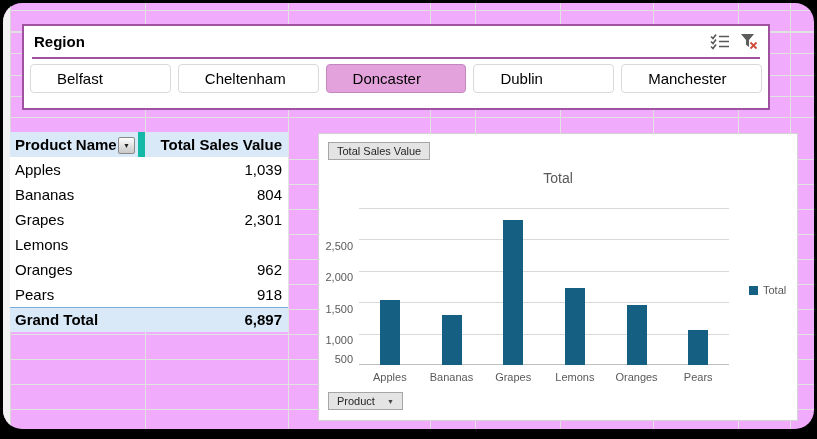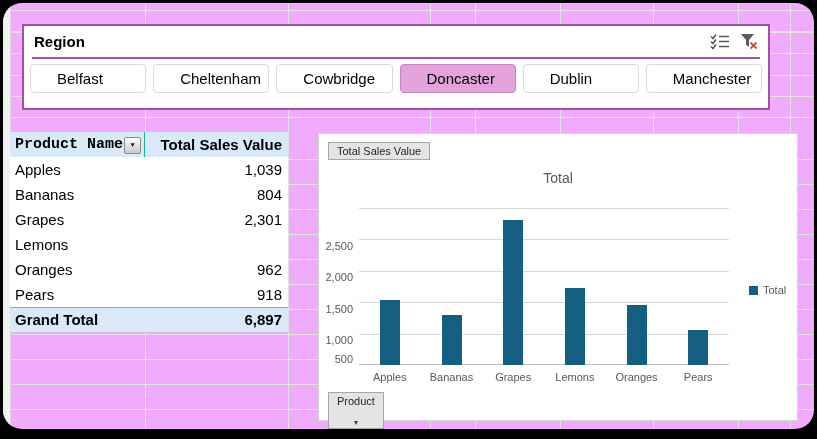--- a/index.html
+++ b/index.html
@@ -23,29 +23,29 @@
   .slicer-buttons{position:absolute;left:6px;right:6px;top:38px;height:29px;display:flex;gap:7px;}
   .slicer-btn{flex:1;border:1px solid #D9D9D9;border-radius:4px;background:#fff;font-size:15px;line-height:27px;padding-left:26px;box-sizing:border-box;color:#000;cursor:pointer;white-space:nowrap;overflow:hidden;}
   .slicer-btn.selected{background:#E3A2DC;border-color:#C387BD;}
 
   
   .pivot{position:absolute;left:7px;top:129px;width:278px;z-index:5;font-size:15px;color:#000;}
   .prow{display:flex;height:25px;line-height:25px;background:#fff;}
   .pcell-name{width:135px;padding-left:5px;box-sizing:border-box;position:relative;overflow:hidden;}
   .pcell-val{width:143px;padding-right:6px;box-sizing:border-box;text-align:right;}
   .phead{background:#D9E9F8;font-weight:bold;}
-  .phead .pcell-name{border-right:1px solid #14b8a6;font-family:Liberation Mono, monospace;}
+  .phead .pcell-name{border-right:7px solid #14b8a6;}
   .dropdown-btn{position:absolute;right:3px;top:5px;width:15px;height:15px;border:1px solid #8A8A8A;border-radius:2px;background:linear-gradient(#FDFDFD,#C9C9C9);font-size:7px;color:#222;display:flex;align-items:center;justify-content:center;cursor:pointer;line-height:1;}
   .grand{background:#D9E9F8;font-weight:bold;border-top:1px solid #79ADDC;height:24px;line-height:24px;}
 
   
   .chart{position:absolute;left:315px;top:130px;width:480px;height:288px;background:#fff;border:1px solid #D4D4D4;box-sizing:border-box;z-index:5;}
   .field-btn{position:absolute;font-size:11px;color:#262626;background:#E4E4E4;border:1px solid #A6A6A6;padding:2px 8px;cursor:pointer;white-space:nowrap;}
   .field-btn.value{left:9px;top:8px;}
-  .field-btn.axis{left:9px;top:258px;display:flex;align-items:center;gap:12px;flex-direction:column;}
+  .field-btn.axis{left:9px;top:258px;display:flex;align-items:center;gap:12px;}
   .arrow-glyph{font-size:7px;color:#444;}
   .chart-title{position:absolute;left:0;right:0;top:36px;text-align:center;font-size:14px;color:#595959;}
   .plot{position:absolute;left:40px;top:74px;width:370px;height:157px;}
   .gridline{position:absolute;left:0;right:0;height:1px;background:#D9D9D9;}
   .gridline.axis0{background:#BFBFBF;}
   .ylabel{position:absolute;width:33px;left:1px;text-align:right;font-size:11px;color:#595959;margin-top:38px;}
   .bars{position:absolute;left:40px;top:74px;width:370px;height:157px;display:flex;}
   .slot{flex:1;position:relative;}
   .bar{position:absolute;bottom:0;left:50%;transform:translateX(-50%);width:20px;background:#156082;}
   .cats{position:absolute;left:40px;top:237px;width:370px;display:flex;}
@@ -94,21 +94,20 @@
               <line x1="10.5" y1="9.5" x2="16.5" y2="15.5"></line>
               <line x1="16.5" y1="9.5" x2="10.5" y2="15.5"></line>
             </g>
           </svg>
         </div>
       </div>
       <div class="slicer-underline"></div>
       <div class="slicer-buttons">
         <div class="slicer-btn">Belfast</div>
         <div class="slicer-btn">Cheltenham</div>
-        <div class="slicer-btn">Cowbridge</div>
         <div class="slicer-btn selected">Doncaster</div>
         <div class="slicer-btn">Dublin</div>
         <div class="slicer-btn">Manchester</div>
       </div>
     </div>
 
     <div class="pivot">
       <div class="prow phead">
         <div class="pcell-name">
           <span>Product Name</span>

